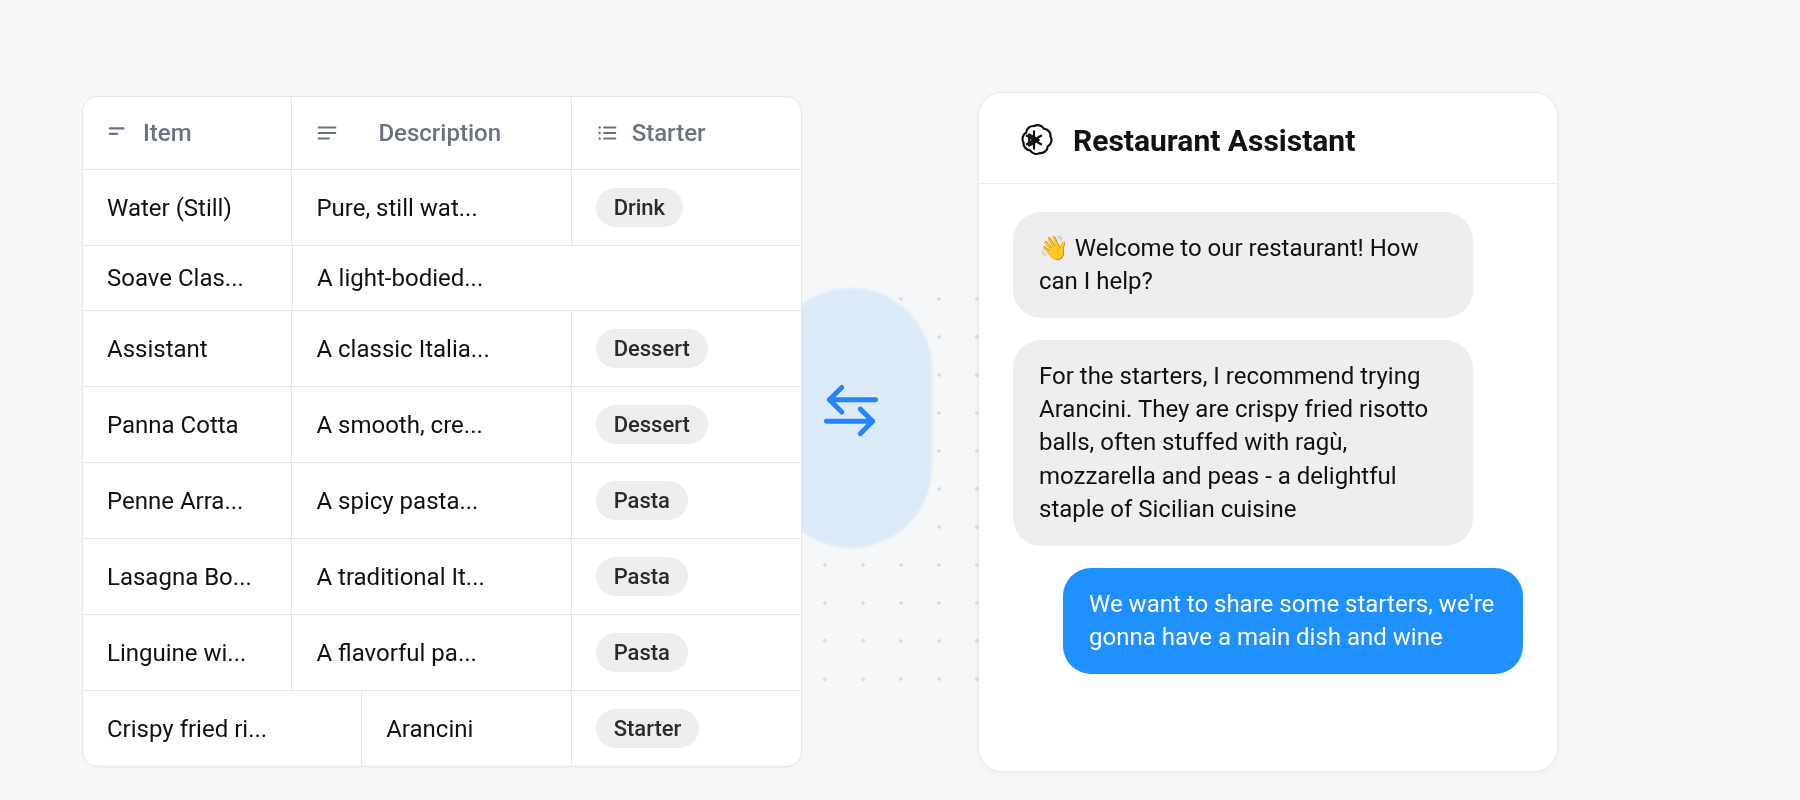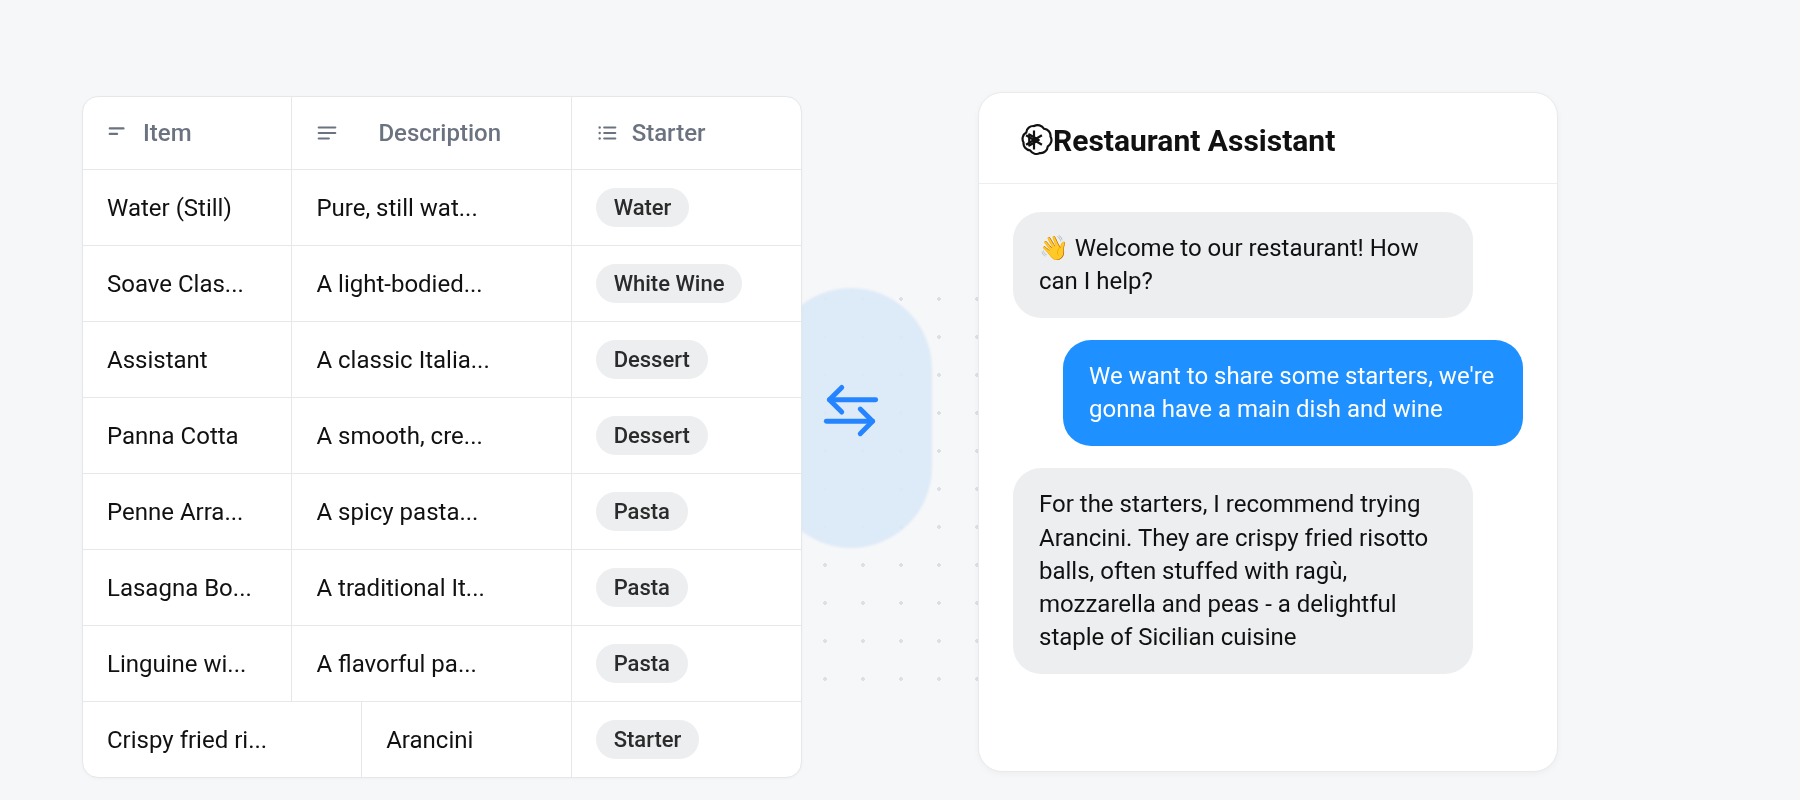--- a/index.html
+++ b/index.html
@@ -124,20 +124,21 @@
       border-radius: 24px;
       box-shadow: 0 2px 6px rgba(0,0,0,.04);
       z-index: 2;
       overflow: hidden;
       display: flex;
       flex-direction: column;
     }
     .chat-header {
       display: flex;
       align-items: center;
+      gap: 20px;
       padding: 28px 36px 24px;
       border-bottom: 1px solid #eceef0;
     }
     .chat-header .logo { color: #111; display:flex; }
     .chat-header h1 {
       font-size: 30px;
       font-weight: 700;
       color: #111;
     }
     .chat-body {
@@ -206,29 +207,26 @@
             </svg>
         </span>
         <span>Starter</span>
       </div>
     </div>
 
     <div class="trow">
       <div class="td col-item">Water (Still)</div>
       <div class="td col-desc">Pure, still wat...</div>
       <div class="td col-cat">
-          <span class="badge">Water</span>
+          <span class="badge">Drink</span>
         </div>
     </div>
     <div class="trow">
       <div class="td col-item">Soave Clas...</div>
       <div class="td col-desc">A light-bodied...</div>
-      <div class="td col-cat">
-          <span class="badge">White Wine</span>
-        </div>
     </div>
     <div class="trow">
       <div class="td col-item">Assistant</div>
       <div class="td col-desc">A classic Italia...</div>
       <div class="td col-cat">
           <span class="badge">Dessert</span>
         </div>
     </div>
     <div class="trow">
       <div class="td col-item">Panna Cotta</div>
@@ -285,18 +283,18 @@
         <svg width="38" height="38" viewBox="0 0 24 24" fill="none" stroke="currentColor" stroke-width="1.4" stroke-linejoin="round">
           <path d="M12 3.2c2.2-1.3 5-0.5 6.3 1.7 2.5.2 4.4 2.4 4.1 4.9 1.3 2.2.5 5-1.7 6.3-.2 2.5-2.4 4.4-4.9 4.1-2.2 1.3-5 .5-6.3-1.7-2.5-.2-4.4-2.4-4.1-4.9-1.3-2.2-.5-5 1.7-6.3.2-2.5 2.4-4.4 4.9-4.1z"></path>
           <path d="M9 8.5 L15 12 L9 15.5 Z" fill="none"></path>
           <path d="M12 6 L12 18 M7 9 L17 15 M17 9 L7 15"></path>
         </svg>
       </span>
       <h1>Restaurant Assistant</h1>
     </div>
     <div class="chat-body">
       <div class="bubble bot">👋 Welcome to our restaurant! How can I help?</div>
+      <div class="bubble bot">For the starters, I recommend trying Arancini. They are crispy fried risotto balls, often stuffed with ragù, mozzarella and peas - a delightful staple of Sicilian cuisine</div>
       <div class="bubble user">We want to share some starters, we're gonna have a main dish and wine</div>
-      <div class="bubble bot">For the starters, I recommend trying Arancini. They are crispy fried risotto balls, often stuffed with ragù, mozzarella and peas - a delightful staple of Sicilian cuisine</div>
     </div>
   </div>
 
 </div>
 
 </body></html>

